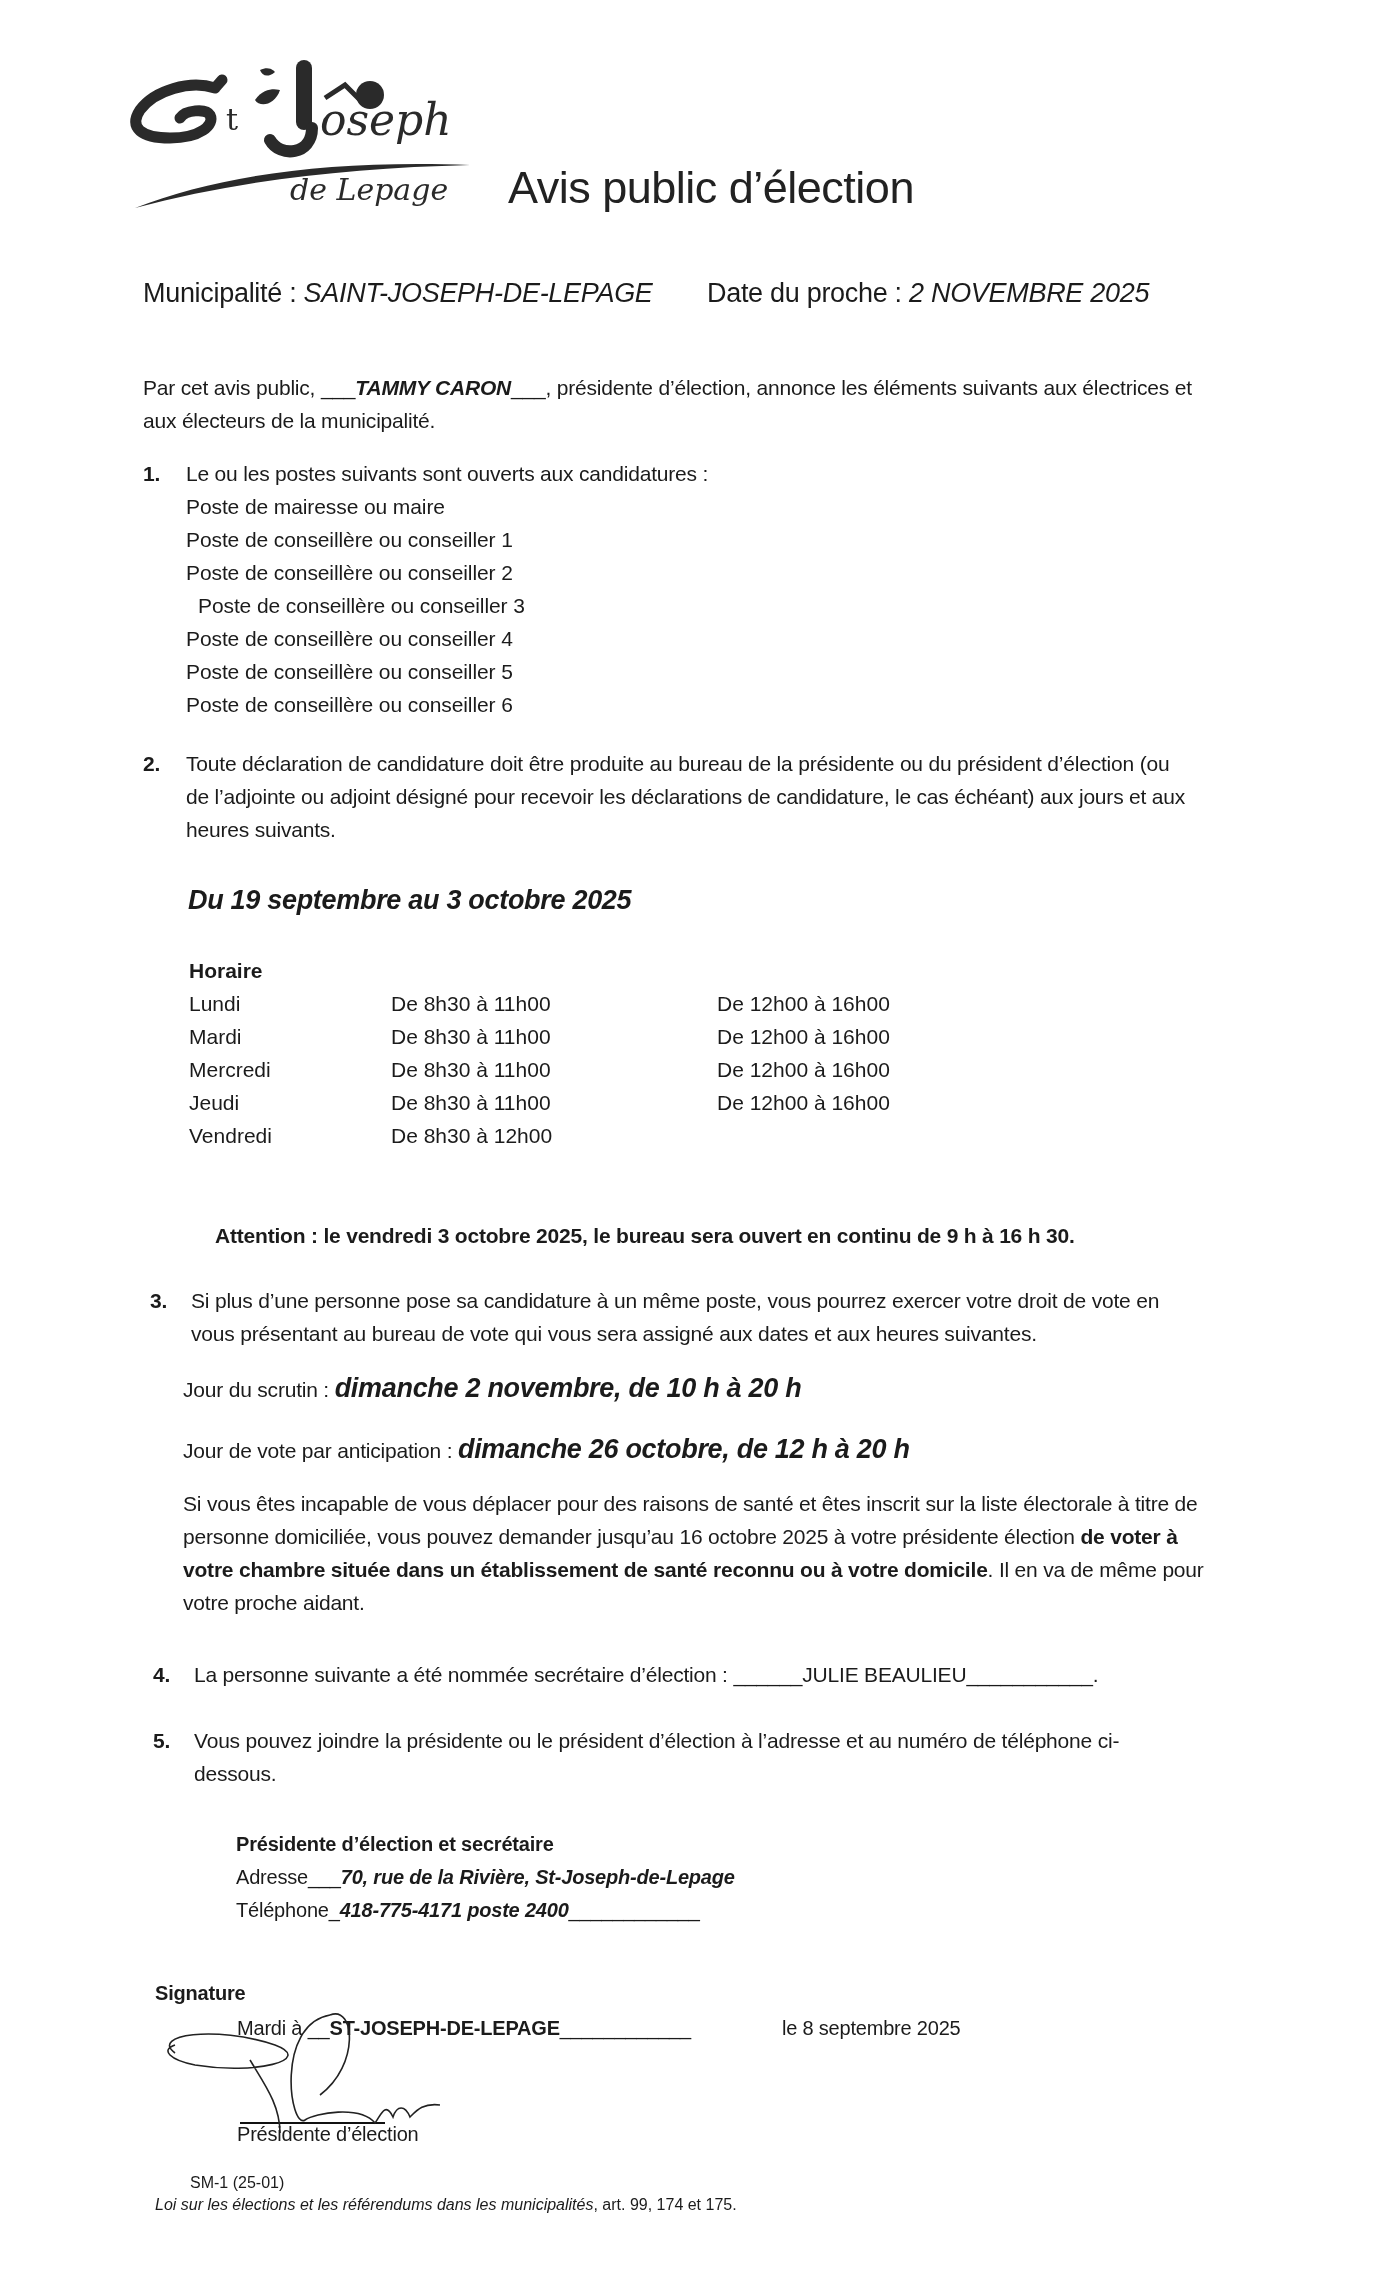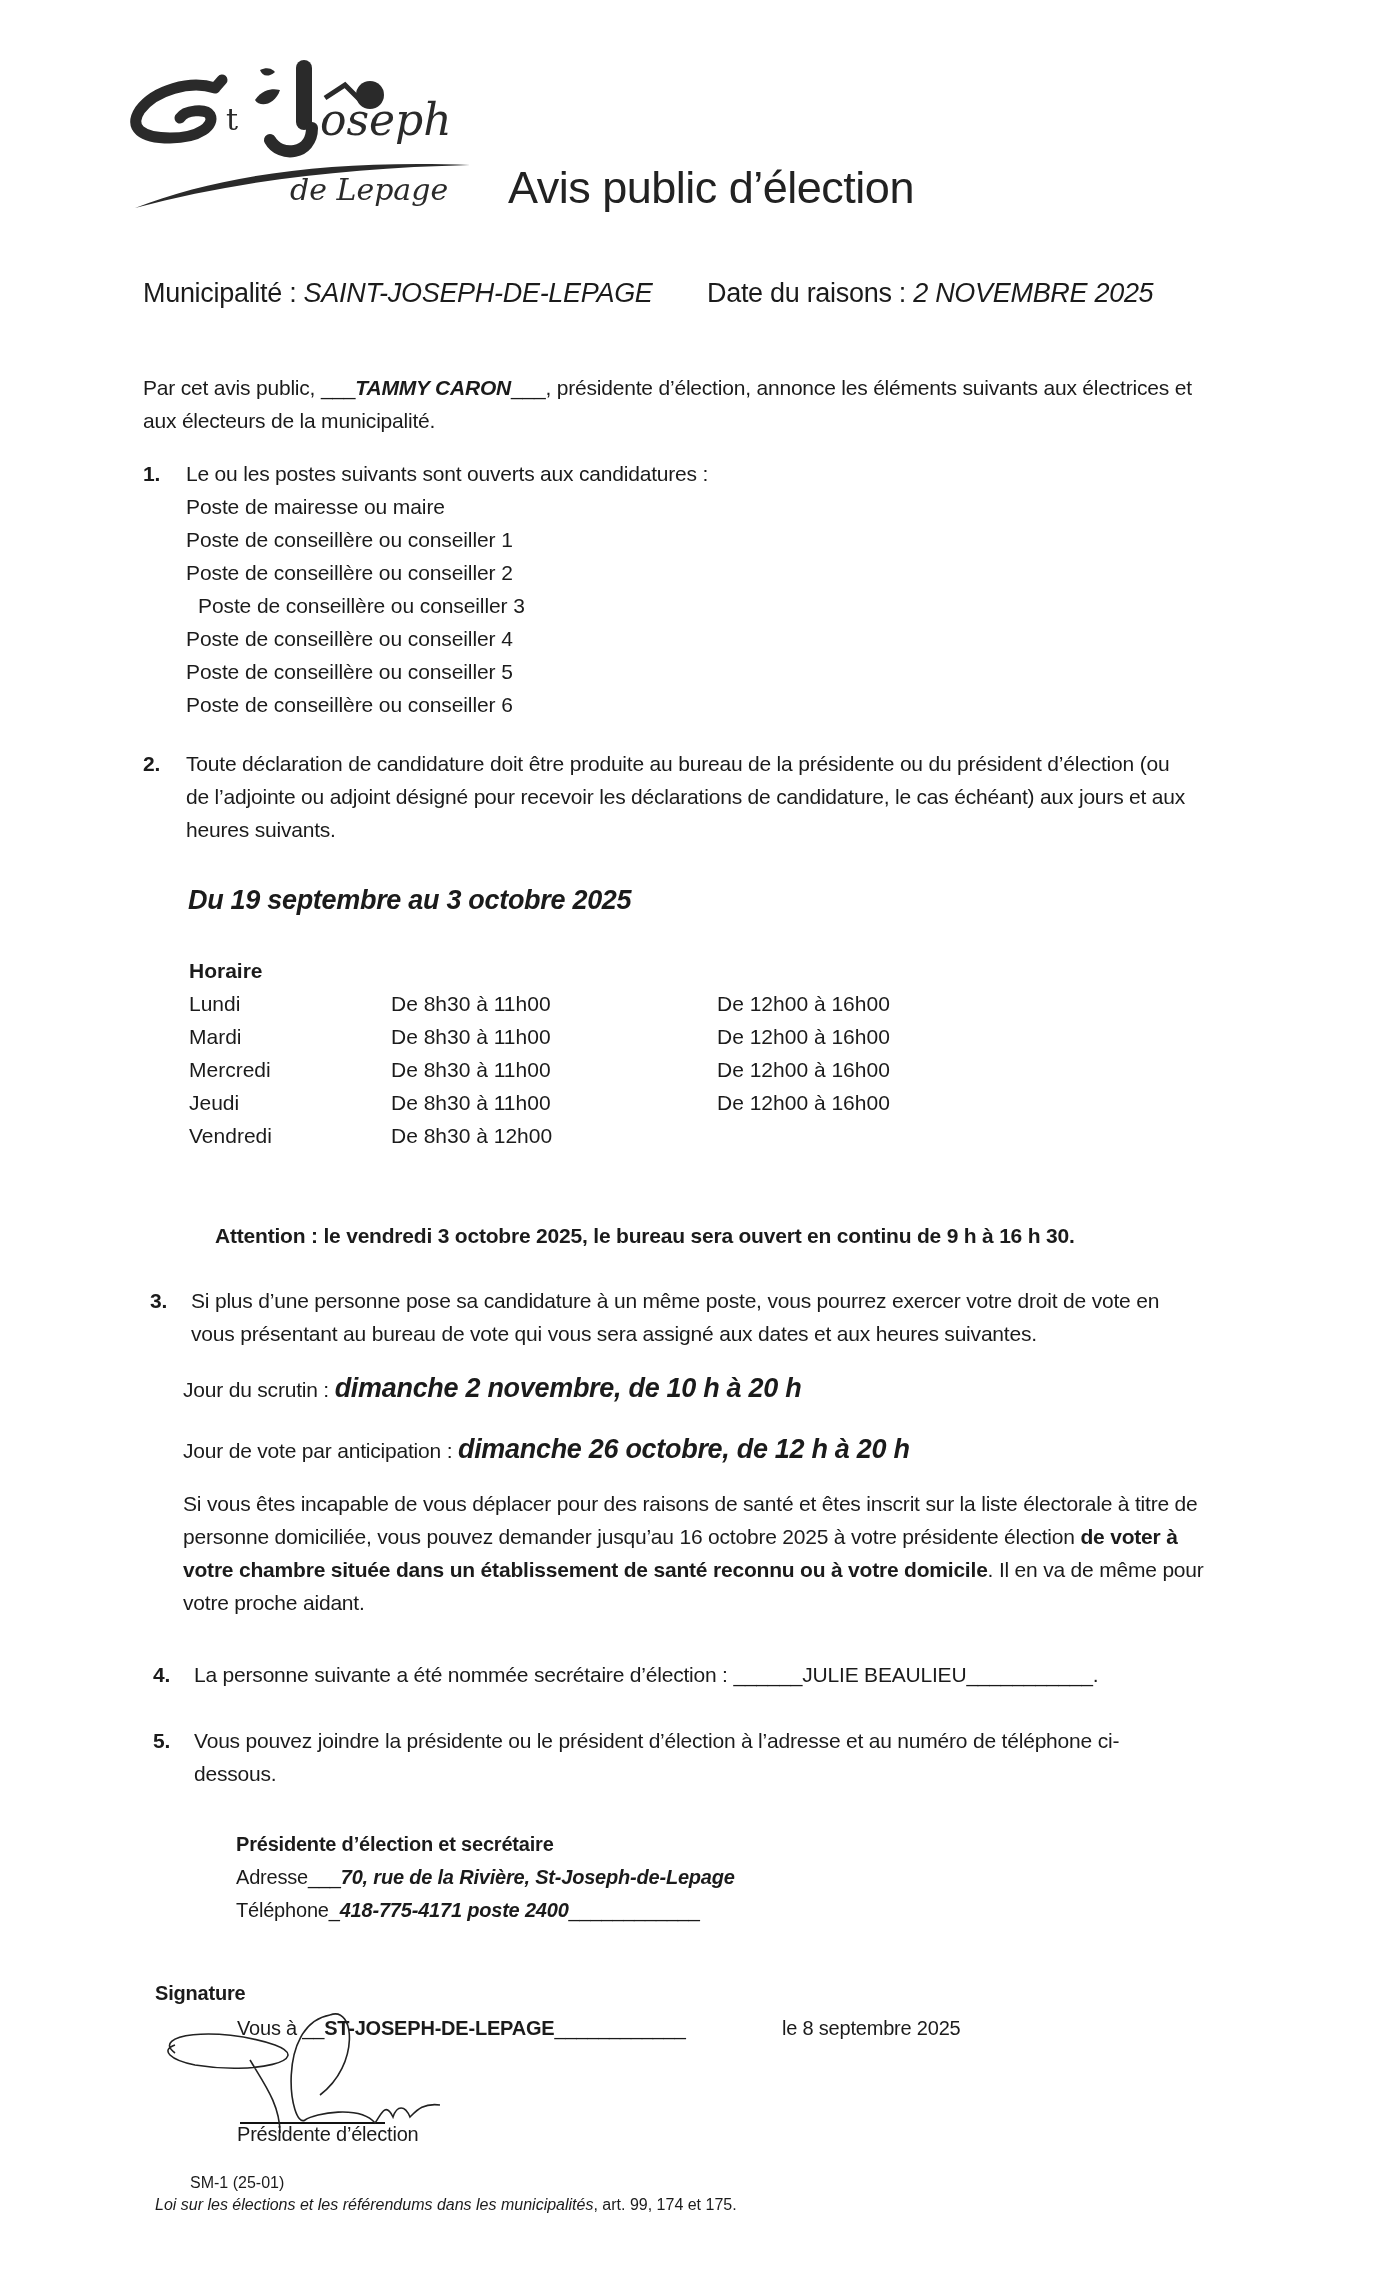--- a/index.html
+++ b/index.html
@@ -44,21 +44,21 @@
   <path d="M5 168 C90 135 200 120 340 125 C220 128 110 140 5 168 Z" fill="#2a2a2a"></path>
   <text x="160" y="160" font-family="DejaVu Serif, serif" font-style="italic" font-size="30" fill="#2a2a2a">de Lepage</text>
 </svg>
 
 <div class="abs title">Avis public d’élection</div>
 
 <div class="abs hdr" style="left:143px;">
   <span>Municipalité : </span><span class="i">SAINT-JOSEPH-DE-LEPAGE</span>
 </div>
 <div class="abs hdr" style="left:707px;">
-  <span>Date du raisons : </span><span class="i">2 NOVEMBRE 2025</span>
+  <span>Date du proche : </span><span class="i">2 NOVEMBRE 2025</span>
 </div>
 
 <div class="abs t" style="left:143px; top:376px;">
   <span>Par cet avis public, </span><span>___</span><span class="b i">TAMMY CARON</span><span>___</span><span>, présidente d’élection, annonce les éléments suivants aux électrices et</span>
 </div>
 <div class="abs t" style="left:143px; top:409px;">aux électeurs de la municipalité.</div>
 
 <div class="abs t num" style="left:143px; top:462px;">1.</div>
 <div class="abs t" style="left:186px; top:462px;">Le ou les postes suivants sont ouverts aux candidatures :</div>
 <div class="abs list-line" style="top:495px;">Poste de mairesse ou maire</div>
@@ -133,21 +133,21 @@
 <div class="abs t2 b" style="left:236px; top:1833px;">Présidente d’élection et secrétaire</div>
 <div class="abs t2" style="left:236px; top:1866px;">
   <span>Adresse</span><span>___</span><span class="b i">70, rue de la Rivière, St-Joseph-de-Lepage</span>
 </div>
 <div class="abs t2" style="left:236px; top:1899px;">
   <span>Téléphone</span><span>_</span><span class="b i">418-775-4171 poste 2400</span><span>____________</span>
 </div>
 
 <div class="abs t2 b" style="left:155px; top:1982px;">Signature</div>
 <div class="abs t2" style="left:237px; top:2017px;">
-  <span>Vous à </span><span>__</span><span class="b">ST-JOSEPH-DE-LEPAGE</span><span>____________</span>
+  <span>Mardi à </span><span>__</span><span class="b">ST-JOSEPH-DE-LEPAGE</span><span>____________</span>
 </div>
 <div class="abs t2" style="left:782px; top:2017px;">le 8 septembre 2025</div>
 
 <svg class="sig" width="420" height="140" viewBox="0 0 420 140" xmlns="http://www.w3.org/2000/svg">
   <line x1="85" y1="118" x2="230" y2="118" stroke="#111" stroke-width="2"></line>
   <path d="M20 48 C-5 30 60 20 120 40 C160 55 100 70 40 60 C15 55 5 45 20 40 M95 55 C110 80 125 100 125 128" fill="none" stroke="#222" stroke-width="1.6"></path>
   <path d="M175 10 C120 20 135 125 150 115 C160 108 205 100 220 118 C225 112 230 95 238 112 C242 100 250 100 255 112 C262 105 268 98 285 100" fill="none" stroke="#222" stroke-width="1.6"></path>
   <path d="M175 10 C200 0 205 60 165 90" fill="none" stroke="#222" stroke-width="1.6"></path>
 </svg>
 

